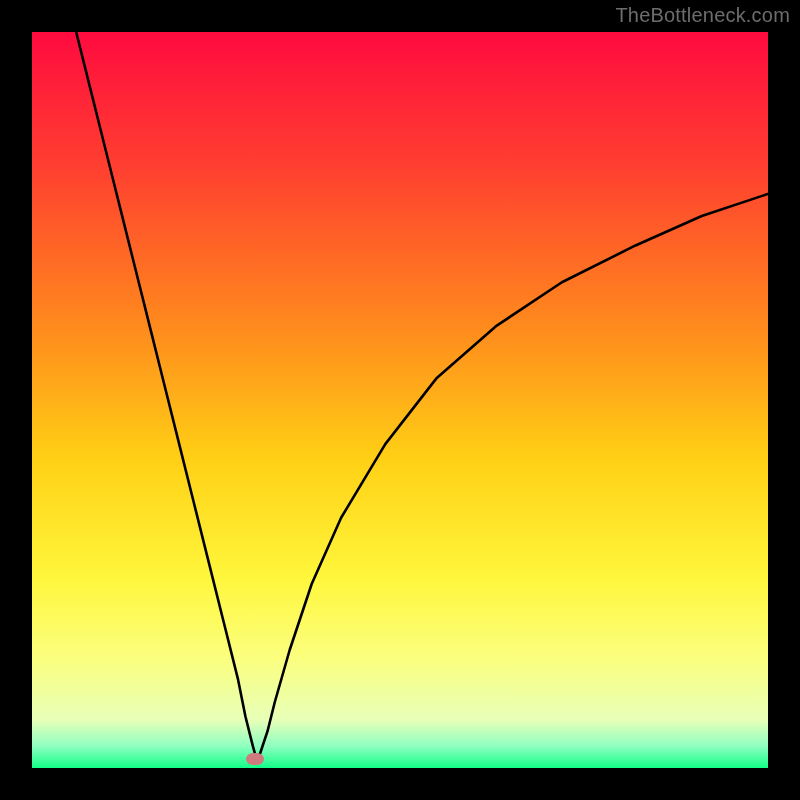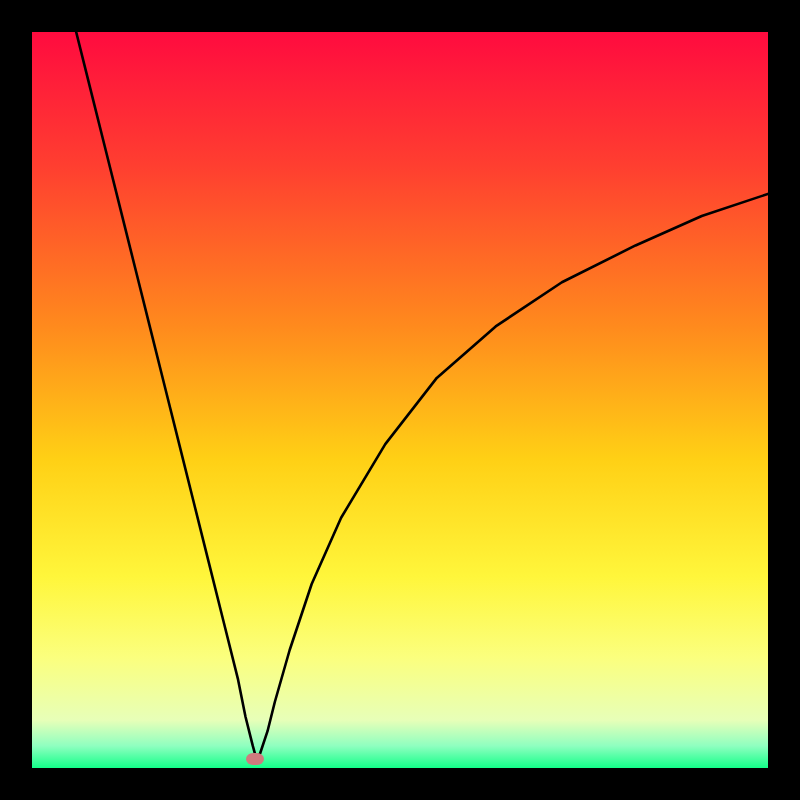--- a/index.html
+++ b/index.html
@@ -50,20 +50,21 @@
     font-size: 20px;
     font-weight: 500;
     letter-spacing: 0.2px;
   }
 </style>
 </head>
 <body>
 
 <div class="frame">
 
+  <div class="watermark">TheBottleneck.com</div>
 
   <div class="plot-area">
 
     <svg class="gradient" viewBox="0 0 100 100" preserveAspectRatio="none">
       <defs>
         <linearGradient id="bg" x1="0" y1="0" x2="0" y2="1">
             <stop offset="0%" stop-color="#ff0b3f"></stop>
             <stop offset="18%" stop-color="#ff3e30"></stop>
             <stop offset="40%" stop-color="#ff8a1d"></stop>
             <stop offset="57.99999999999999%" stop-color="#ffd015"></stop>

